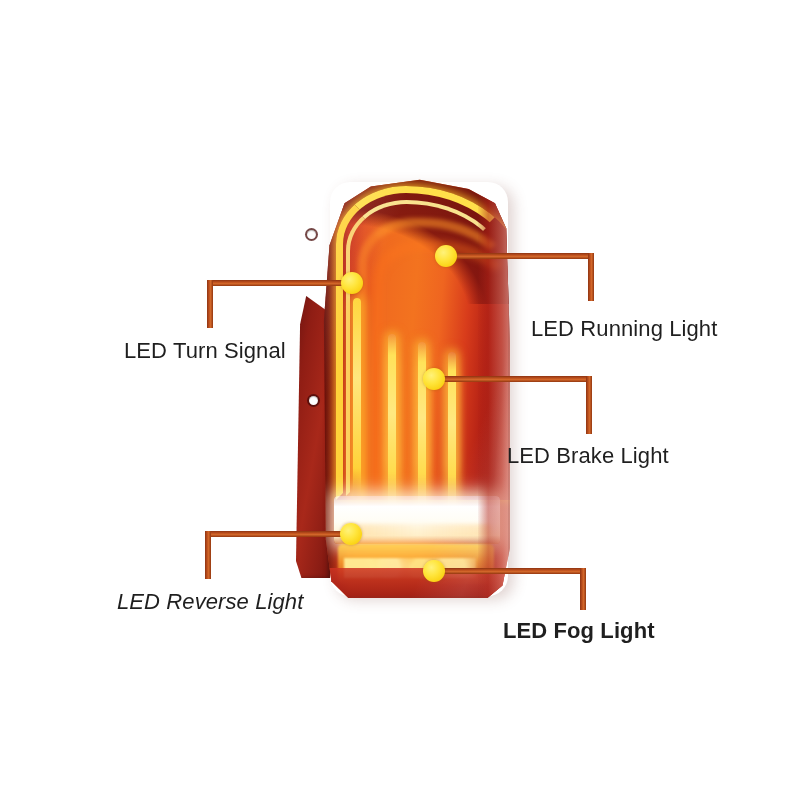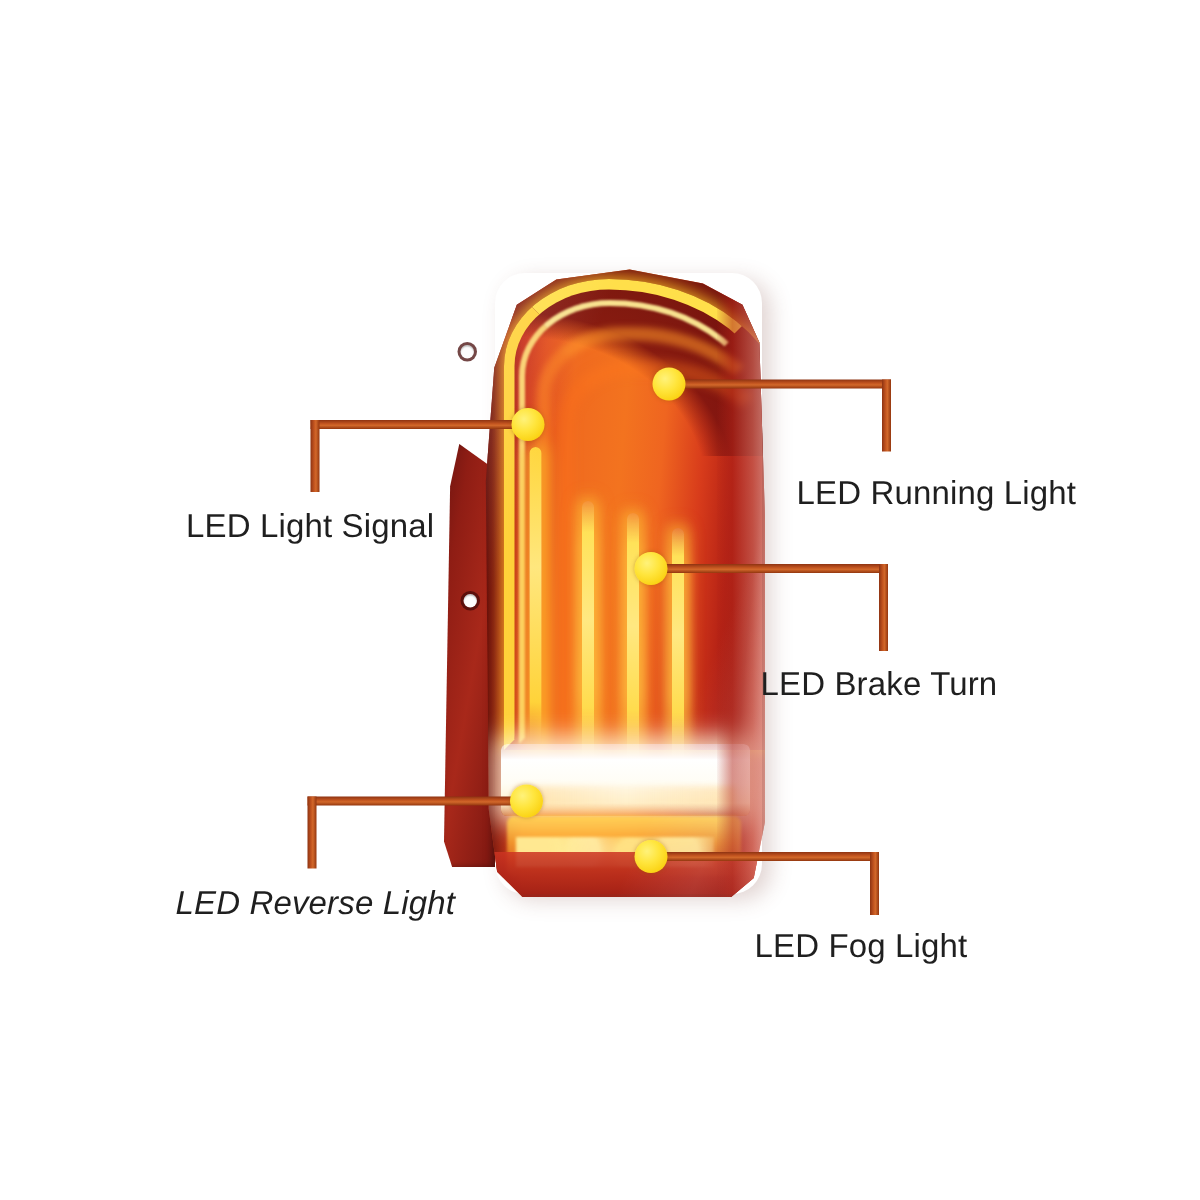--- a/index.html
+++ b/index.html
@@ -327,44 +327,44 @@
       <div class="rim-right"></div>
       <div class="sheen"></div>
     </div>
     <div class="drop-shadow"></div>
   </div>
 
   <div>
     <div class="leader" style="left:207px; top:280px; width:148px; height:6px;"></div>
     <div class="leader vert" style="left:207px; top:280px; width:6px;   height:48px;"></div>
     <div class="dot" style="left:341px; top:272px;"></div>
-    <div class="callout-label" style="left:124px; top:338px;">LED Light Signal</div>
+    <div class="callout-label" style="left:124px; top:338px;">LED Turn Signal</div>
   </div>
 
   <div>
     <div class="leader" style="left:446px; top:253px; width:148px; height:6px;"></div>
     <div class="leader vert" style="left:588px; top:253px; width:6px;   height:48px;"></div>
     <div class="dot" style="left:435px; top:245px;"></div>
     <div class="callout-label" style="left:503px; top:316px;margin-left:28px;">LED Running Light</div>
   </div>
 
   <div>
     <div class="leader" style="left:434px; top:376px; width:158px; height:6px;"></div>
     <div class="leader vert" style="left:586px; top:376px; width:6px;   height:58px;"></div>
     <div class="dot" style="left:423px; top:368px;"></div>
-    <div class="callout-label" style="left:507px; top:443px;">LED Brake Turn</div>
+    <div class="callout-label" style="left:507px; top:443px;">LED Brake Light</div>
   </div>
 
   <div>
     <div class="leader" style="left:205px; top:531px; width:150px; height:6px;"></div>
     <div class="leader vert" style="left:205px; top:531px; width:6px;   height:48px;"></div>
     <div class="dot" style="left:340px; top:523px;"></div>
     <div class="callout-label" style="left:117px; top:589px;font-style:italic;">LED Reverse Light</div>
   </div>
 
   <div>
     <div class="leader" style="left:434px; top:568px; width:152px; height:6px;"></div>
     <div class="leader vert" style="left:580px; top:568px; width:6px;   height:42px;"></div>
     <div class="dot" style="left:423px; top:560px;"></div>
-    <div class="callout-label" style="left:503px; top:618px;">LED Fog Light</div>
+    <div class="callout-label" style="left:503px; top:618px;font-weight:bold;">LED Fog Light</div>
   </div>
 
 </div>
 
 </body></html>

